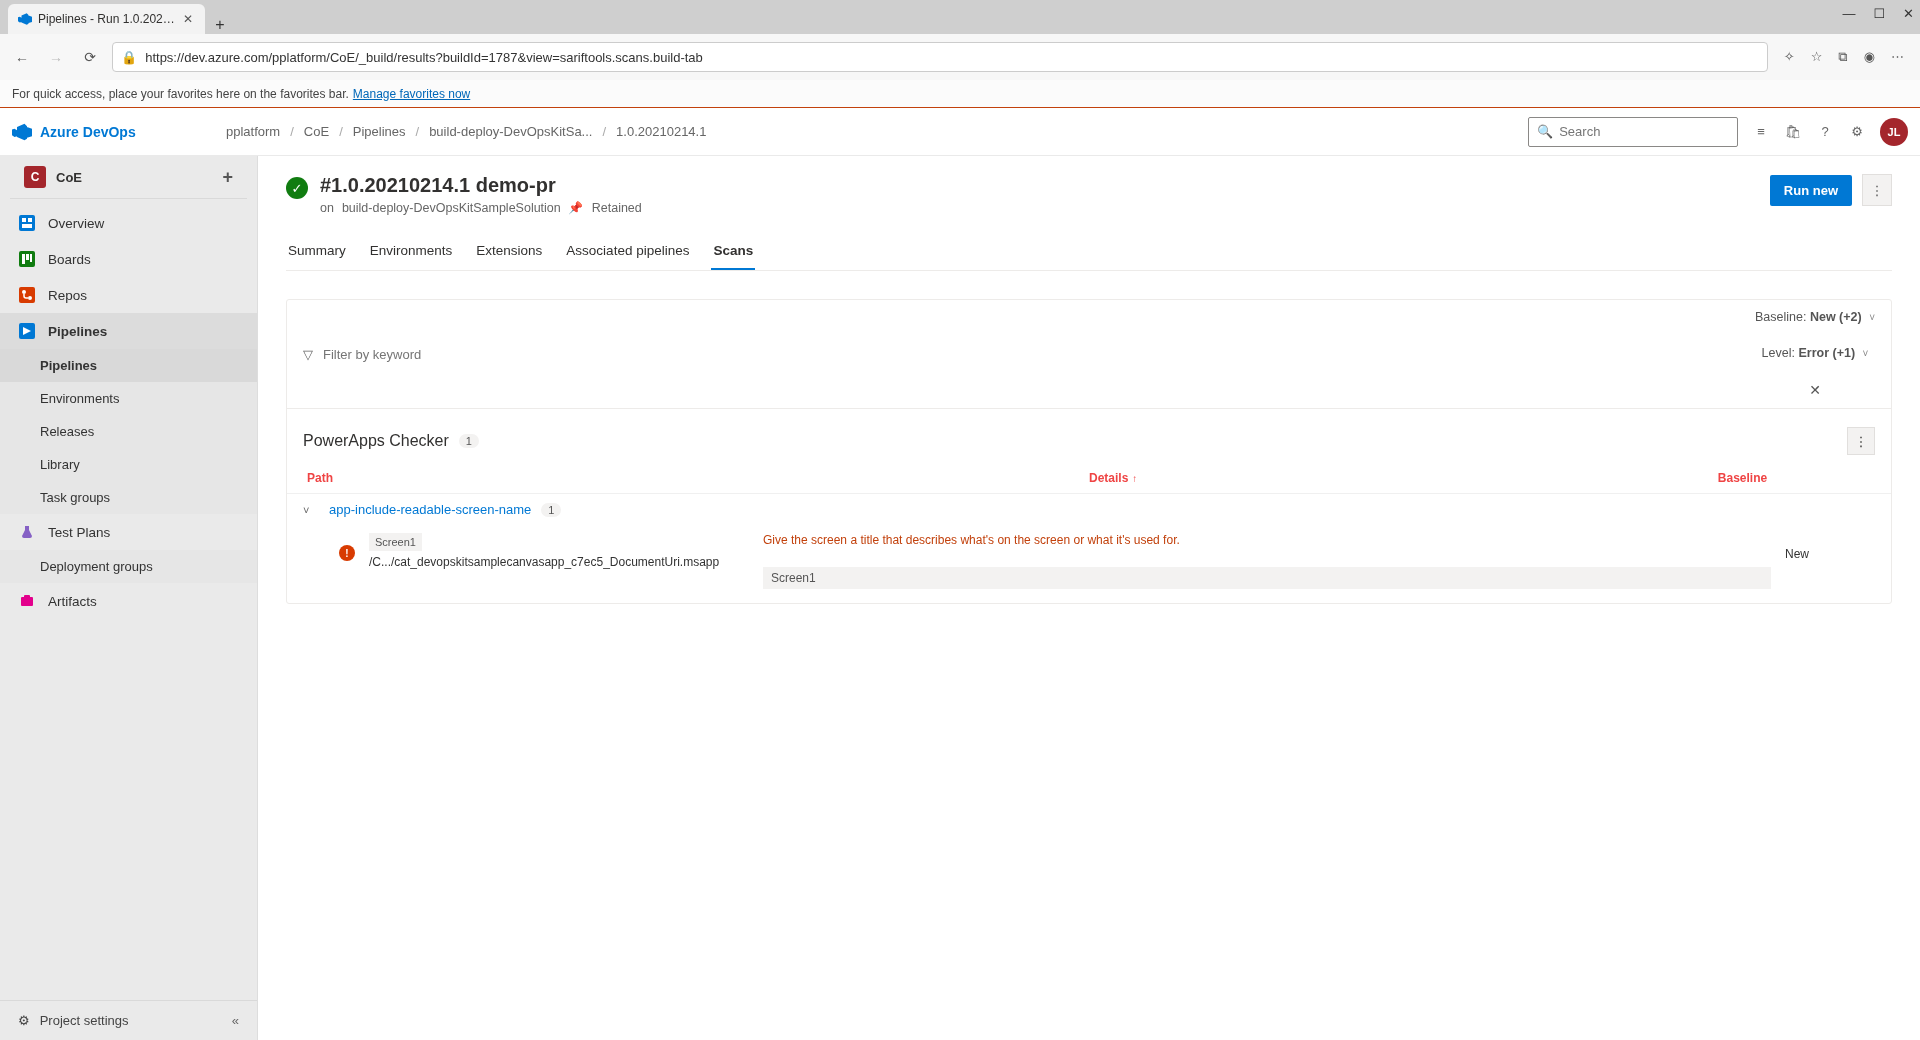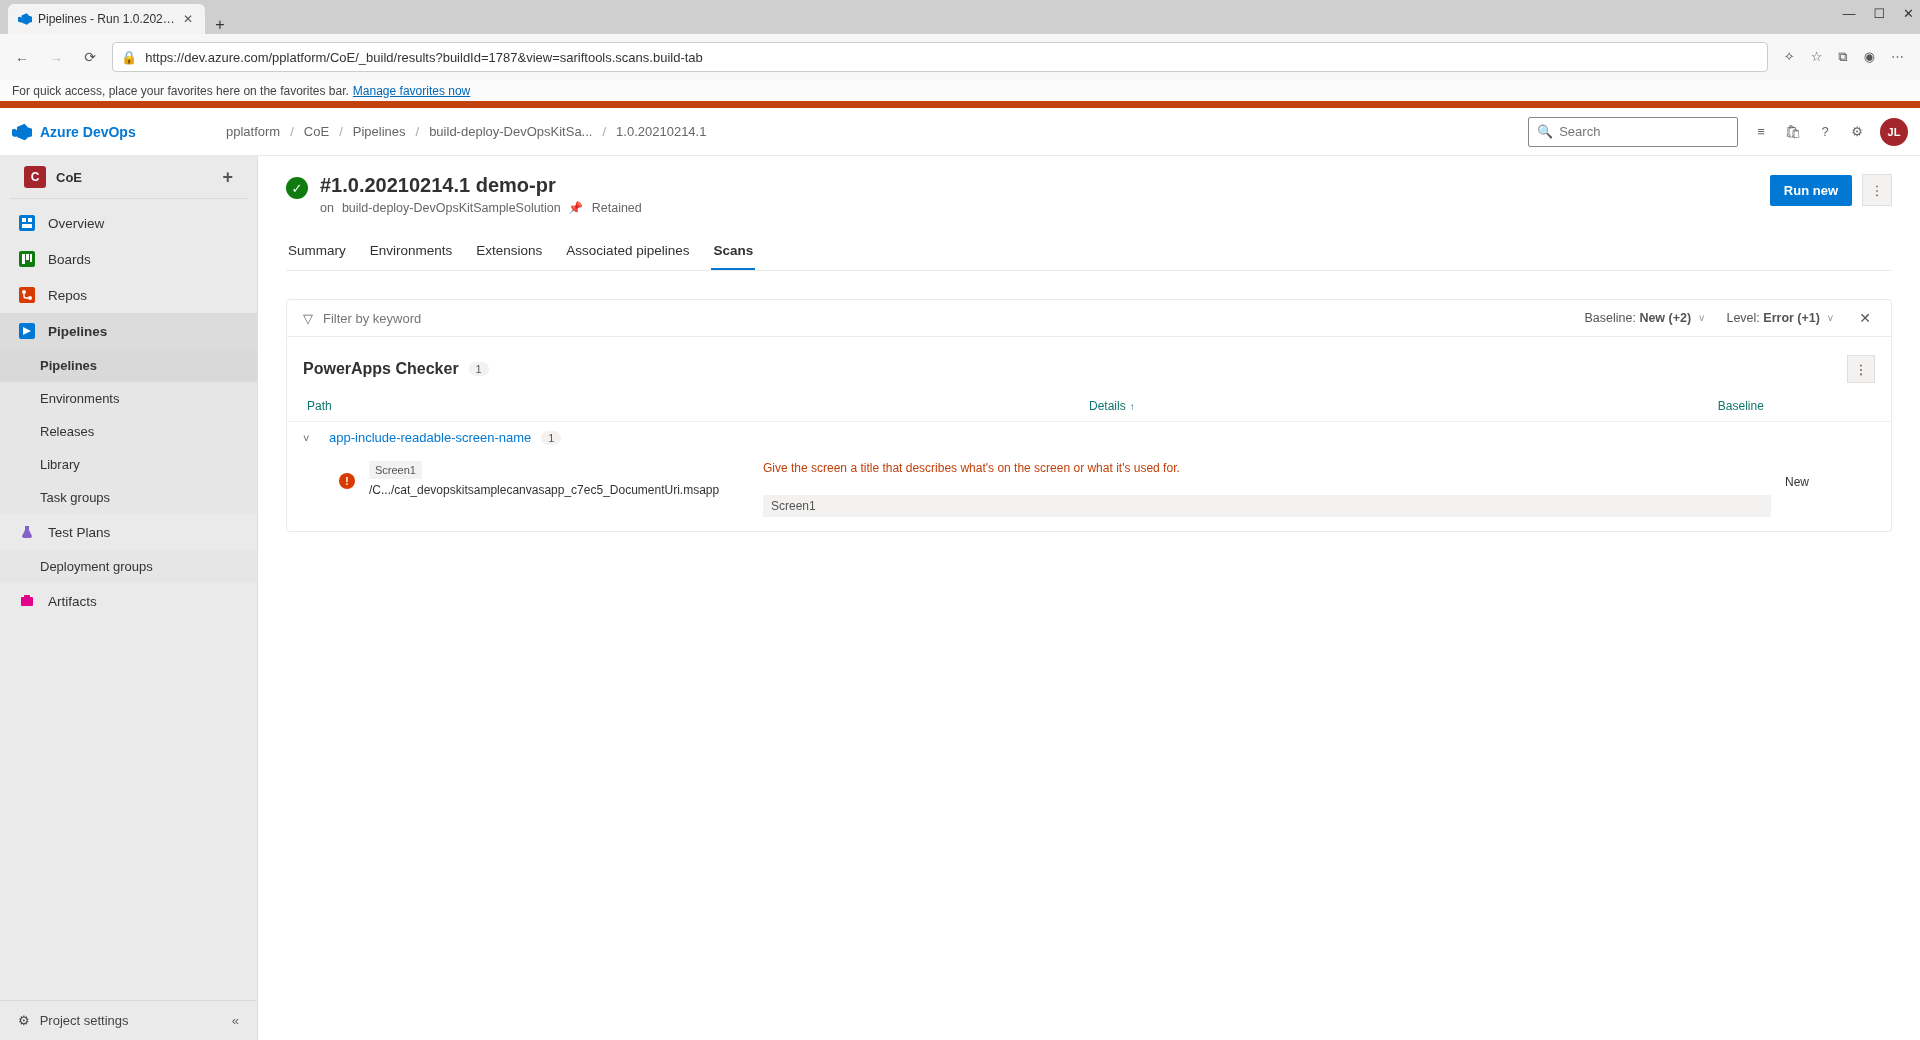--- a/index.html
+++ b/index.html
@@ -14,21 +14,21 @@
   .tab-close { width:14px; color:#555; cursor:pointer; text-align:center;}
   .new-tab { width:30px; text-align:center; color:#333; font-size:16px; cursor:pointer;}
   .browser-controls { position:absolute; right:6px; top:6px; display:flex; gap:18px; color:#333;}
   .addr-bar { height:46px; background:#f7f7f7; display:flex; align-items:center; padding:0 10px; gap:10px; }
   .nav-btn { width:24px; text-align:center; color:#555; cursor:pointer; font-size:14px;}
   .nav-btn.disabled { color:#bbb; }
   .addr-input { flex:1; height:30px; border:1px solid #ccc; border-radius:4px; background:#fff; display:flex; align-items:center; padding:0 8px; gap:8px; font-size:13px; color:#333;}
   .addr-icons { display:flex; gap:16px; color:#555; padding:0 6px;}
 
   
-  .fav-bar { height:28px; background:#fbfbfb; border-bottom:7px solid #c2410c; display:flex; align-items:center; padding:0 12px; font-size:12px; color:#444; gap:4px;}
+  .fav-bar { height:28px; background:#fbfbfb; border-bottom:1px solid #c2410c; display:flex; align-items:center; padding:0 12px; font-size:12px; color:#444; gap:4px;}
   .fav-link { color:#0067b8; text-decoration:underline; cursor:pointer;}
 
   
   .app-header { height:48px; border-bottom:1px solid #eaeaea; display:flex; align-items:center; padding:0 12px; }
   .brand { display:flex; align-items:center; gap:8px; color:#0078d4; font-weight:600; font-size:14px; width:200px;}
   .breadcrumbs { display:flex; align-items:center; gap:10px; color:#666; font-size:13px; margin-left:14px;}
   .breadcrumbs .sep { color:#aaa; }
   .crumb { cursor:pointer; }
   .header-right { margin-left:auto; display:flex; align-items:center; gap:14px;}
   .search-box { width:210px; height:30px; border:1px solid #8a8886; border-radius:2px; display:flex; align-items:center; padding:0 8px; gap:6px; color:#666;}
@@ -62,31 +62,31 @@
   .btn-more { width:30px; height:32px; background:#f3f2f1; border:1px solid #e1dfdd; display:flex; align-items:center; justify-content:center; cursor:pointer; color:#555;}
 
   .tabs { display:flex; gap:20px; border-bottom:1px solid #edebe9; margin-top:18px;}
   .tab-item { padding:10px 2px; font-size:13.5px; color:#323130; cursor:pointer; border-bottom:2px solid transparent;}
   .tab-item.active { border-bottom-color:#0078d4; font-weight:600;}
 
   .panel { margin-top:28px; border:1px solid #edebe9; border-radius:3px; background:#fff;}
   .filter-row { display:flex; align-items:center; padding:10px 16px; border-bottom:1px solid #edebe9; gap:10px;}
   .filter-icon { color:#666;}
   .filter-input { border:none; outline:none; flex:1; font-size:13px; color:#555;}
-  .filter-tags { margin-left:auto; display:flex; gap:22px; align-items:center; color:#555; font-size:12.5px;}
+  .filter-tags { margin-left:auto; display:flex; gap:22px; align-items:center; color:#555; font-size:12.5px;flex-direction:column;}
   .chev { color:#888; font-size:10px; margin-left:4px;}
   .close-x { color:#555; cursor:pointer; font-size:14px; padding:0 4px;}
 
   .section-header { display:flex; align-items:center; padding:18px 16px 8px; gap:10px;}
-  .section-title { font-size:16px; font-weight:700;}
+  .section-title { font-size:16px; font-weight:400;}
   .count-badge { background:#f3f2f1; border-radius:10px; font-size:11px; padding:1px 7px; color:#555;}
   .section-more { margin-left:auto; width:28px; height:28px; display:flex; align-items:center; justify-content:center; background:#f3f2f1; border:1px solid #e1dfdd; cursor:pointer;}
 
   .table { width:100%; }
-  .thead { display:flex; padding:8px 16px; color:#0f766e; font-size:12px;}
+  .thead { display:flex; padding:8px 16px; color:#ef4444; font-size:12px;font-weight:bold;}
   .col-path { width:50%; padding-left:4px;}
   .col-details { width:40%; display:flex; align-items:center; gap:4px;}
   .col-baseline { width:10%;}
   .sort-arrow{font-size:10px;}
 
   .group-row { display:flex; align-items:center; padding:8px 16px; gap:10px; border-top:1px solid #f0f0f0;}
   .chev-down { color:#666; font-size:11px; width:16px;}
   .group-link { color:#0078d4; cursor:pointer; font-size:13px;}
 
   .result-row { display:flex; padding:8px 16px 14px 52px; gap:14px; align-items:flex-start;}

